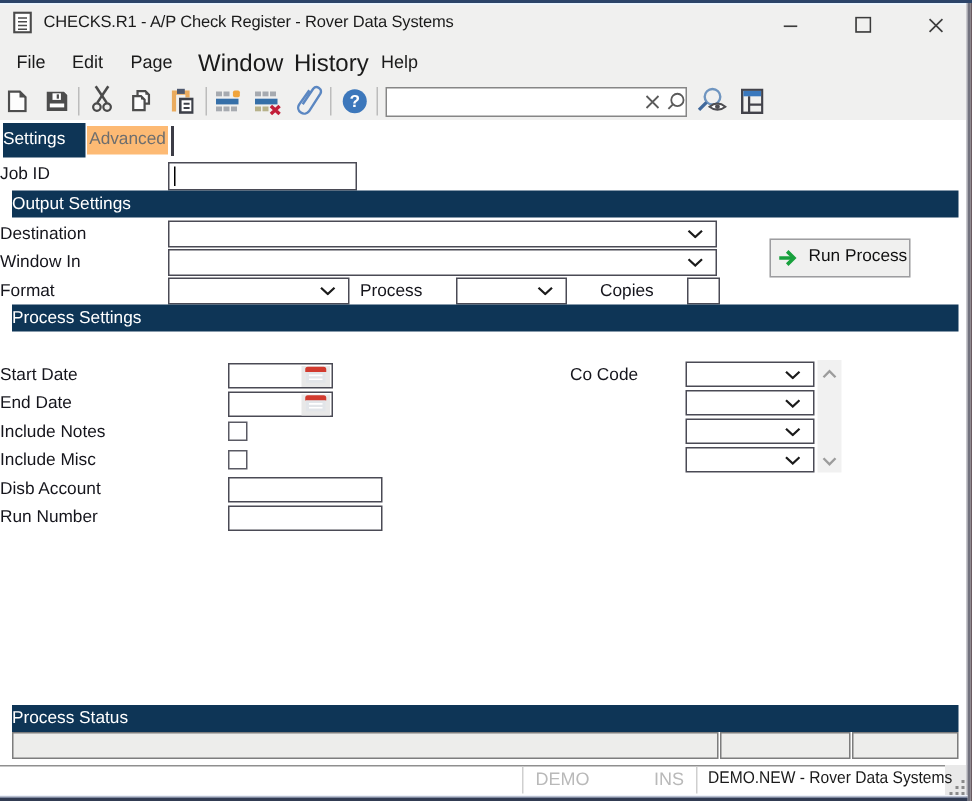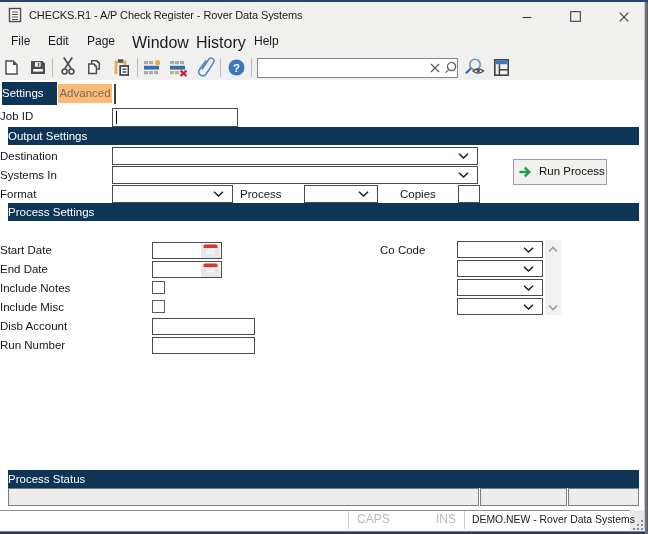--- a/index.html
+++ b/index.html
@@ -144,21 +144,21 @@
 <div class="inp" style="left:112px;top:108px;width:126px;height:19px"></div>
 <div class="a" style="left:116px;top:111px;width:1px;height:13px;background:#000"></div>
 
 <div class="navybar" style="top:127px">Output Settings</div>
 <div class="lbl" style="left:0;top:150px;width:108px">Destination</div>
 <div class="combo" style="left:112px;top:147px;width:366px;height:18px">
     <svg width="11" height="6" viewBox="0 0 11 6">
       <path d="M1 0.8 L5.5 5 L10 0.8" fill="none" stroke="#1b1b1b" stroke-width="1.5"></path>
     </svg>
   </div>
-<div class="lbl" style="left:0;top:169px;width:108px">Systems In</div>
+<div class="lbl" style="left:0;top:169px;width:108px">Window In</div>
 <div class="combo" style="left:112px;top:166px;width:366px;height:18px">
     <svg width="11" height="6" viewBox="0 0 11 6">
       <path d="M1 0.8 L5.5 5 L10 0.8" fill="none" stroke="#1b1b1b" stroke-width="1.5"></path>
     </svg>
   </div>
 <div class="lbl" style="left:0;top:188px;width:108px">Format</div>
 <div class="combo" style="left:112px;top:185px;width:121px;height:18px">
     <svg width="11" height="6" viewBox="0 0 11 6">
       <path d="M1 0.8 L5.5 5 L10 0.8" fill="none" stroke="#1b1b1b" stroke-width="1.5"></path>
     </svg>
@@ -237,21 +237,21 @@
   </svg>
 
 <div class="navybar" style="top:469.5px">Process Status</div>
 <div class="a" style="left:8px;top:488px;width:470.5px;height:17.5px;background:#ededeb;border:1px solid #7d7d7d"></div>
 <div class="a" style="left:480px;top:488px;width:87px;height:17.5px;background:#ededeb;border:1px solid #7d7d7d"></div>
 <div class="a" style="left:568px;top:488px;width:71px;height:17.5px;background:#ededeb;border:1px solid #7d7d7d"></div>
 <div class="a" style="left:0;top:509.5px;width:632px;height:1.2px;background:#8f8f8f"></div>
 
 <div class="a" style="left:630px;top:510px;width:16px;height:20px;background:#e9e9e9"></div>
 <div class="a" style="left:348px;top:511px;width:1px;height:18px;background:#cfcfcf"></div>
-<div class="a" style="left:357px;top:512px;font-size:12px;color:#b9b9b9">CAPS</div>
+<div class="a" style="left:357px;top:512px;font-size:12px;color:#b9b9b9">DEMO</div>
 <div class="a" style="left:397px;top:536px;font-size:16px;color:#1a1a1a">NUM</div>
 <div class="a" style="left:436px;top:512px;font-size:12px;color:#b9b9b9">INS</div>
 <div class="a" style="left:464px;top:511px;width:1px;height:18px;background:#cfcfcf"></div>
 <div class="a" style="left:472px;top:512.5px;font-size:11.3px;transform:scaleX(0.92);transform-origin:left center;color:#1a1a1a">DEMO.NEW - Rover Data Systems</div>
 <svg class="a" style="left:632px;top:519px" width="13" height="13" viewBox="0 0 13 13">
 <rect x="9" y="1" width="2" height="2" fill="#8a8a8a"></rect>
 <rect x="5" y="5" width="2" height="2" fill="#8a8a8a"></rect>
     <rect x="9" y="5" width="2" height="2" fill="#8a8a8a"></rect>
 <rect x="1" y="9" width="2" height="2" fill="#8a8a8a"></rect>
     <rect x="5" y="9" width="2" height="2" fill="#8a8a8a"></rect>

